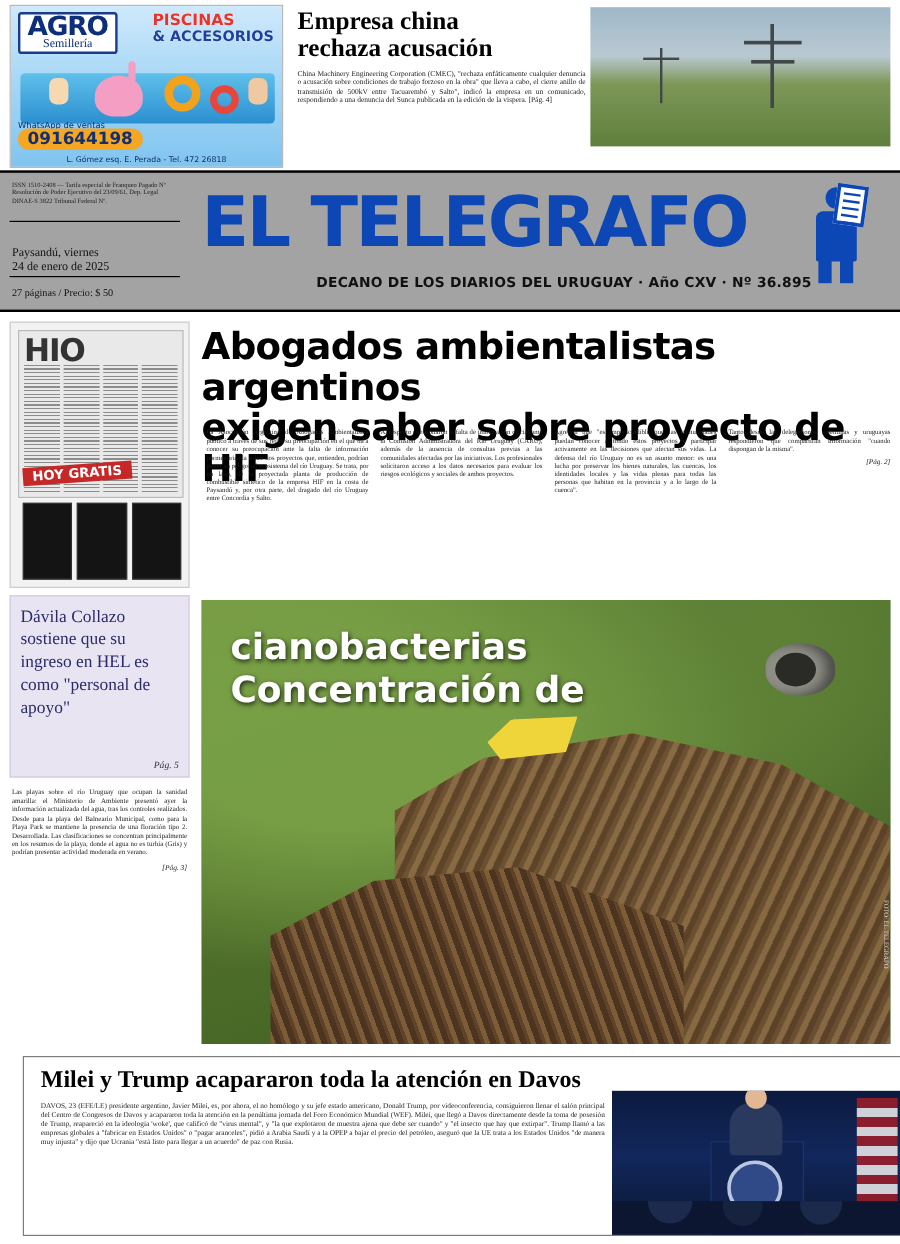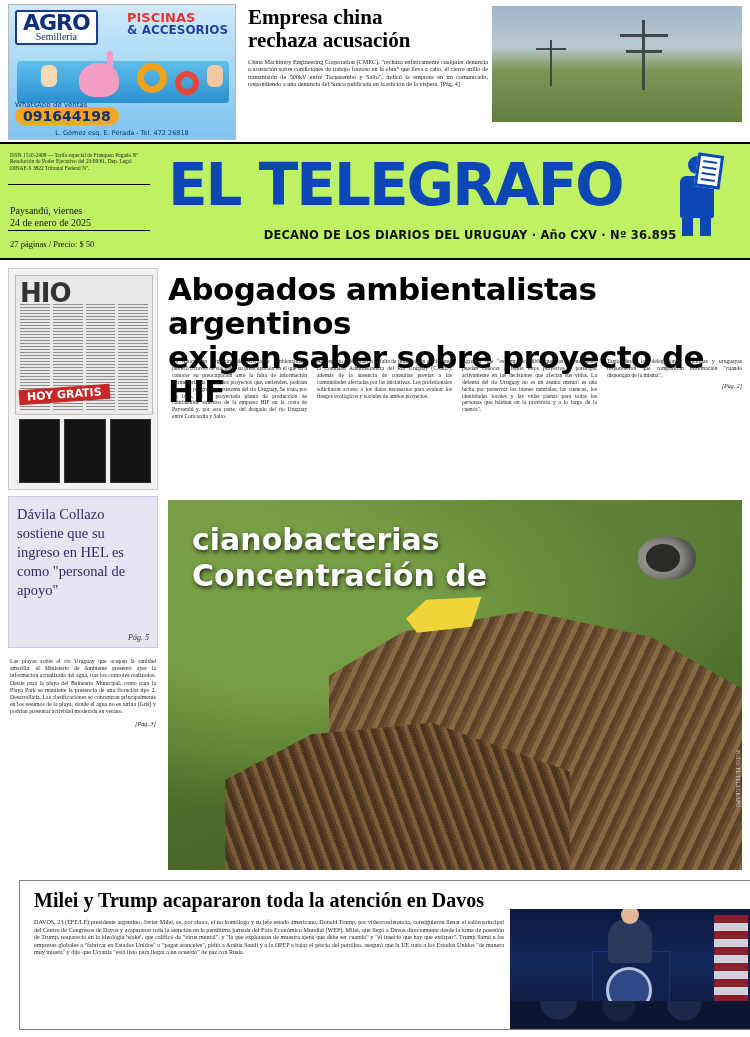--- a/index.html
+++ b/index.html
@@ -112,21 +112,21 @@
     overflow: hidden;
   }
   .pylon {
     position: absolute; background: #41484a;
   }
 
   
   .masthead {
     position: absolute; left: 0; top: 142px; width: 750px; height: 118px;
     border-top: 2px solid #000; border-bottom: 2px solid #000;
-    background: #bef264;
+    background: #a3a3a3;
   }
   .mast-left {
     position: absolute; left: 10px; top: 8px; width: 140px;
   }
   .mast-left .tiny {
     font-size: 5.4px; line-height: 6.4px; color: #222;
   }
   .mast-left .place {
     margin-top: 34px; font-size: 10px; line-height: 12px; color: #111;
   }

